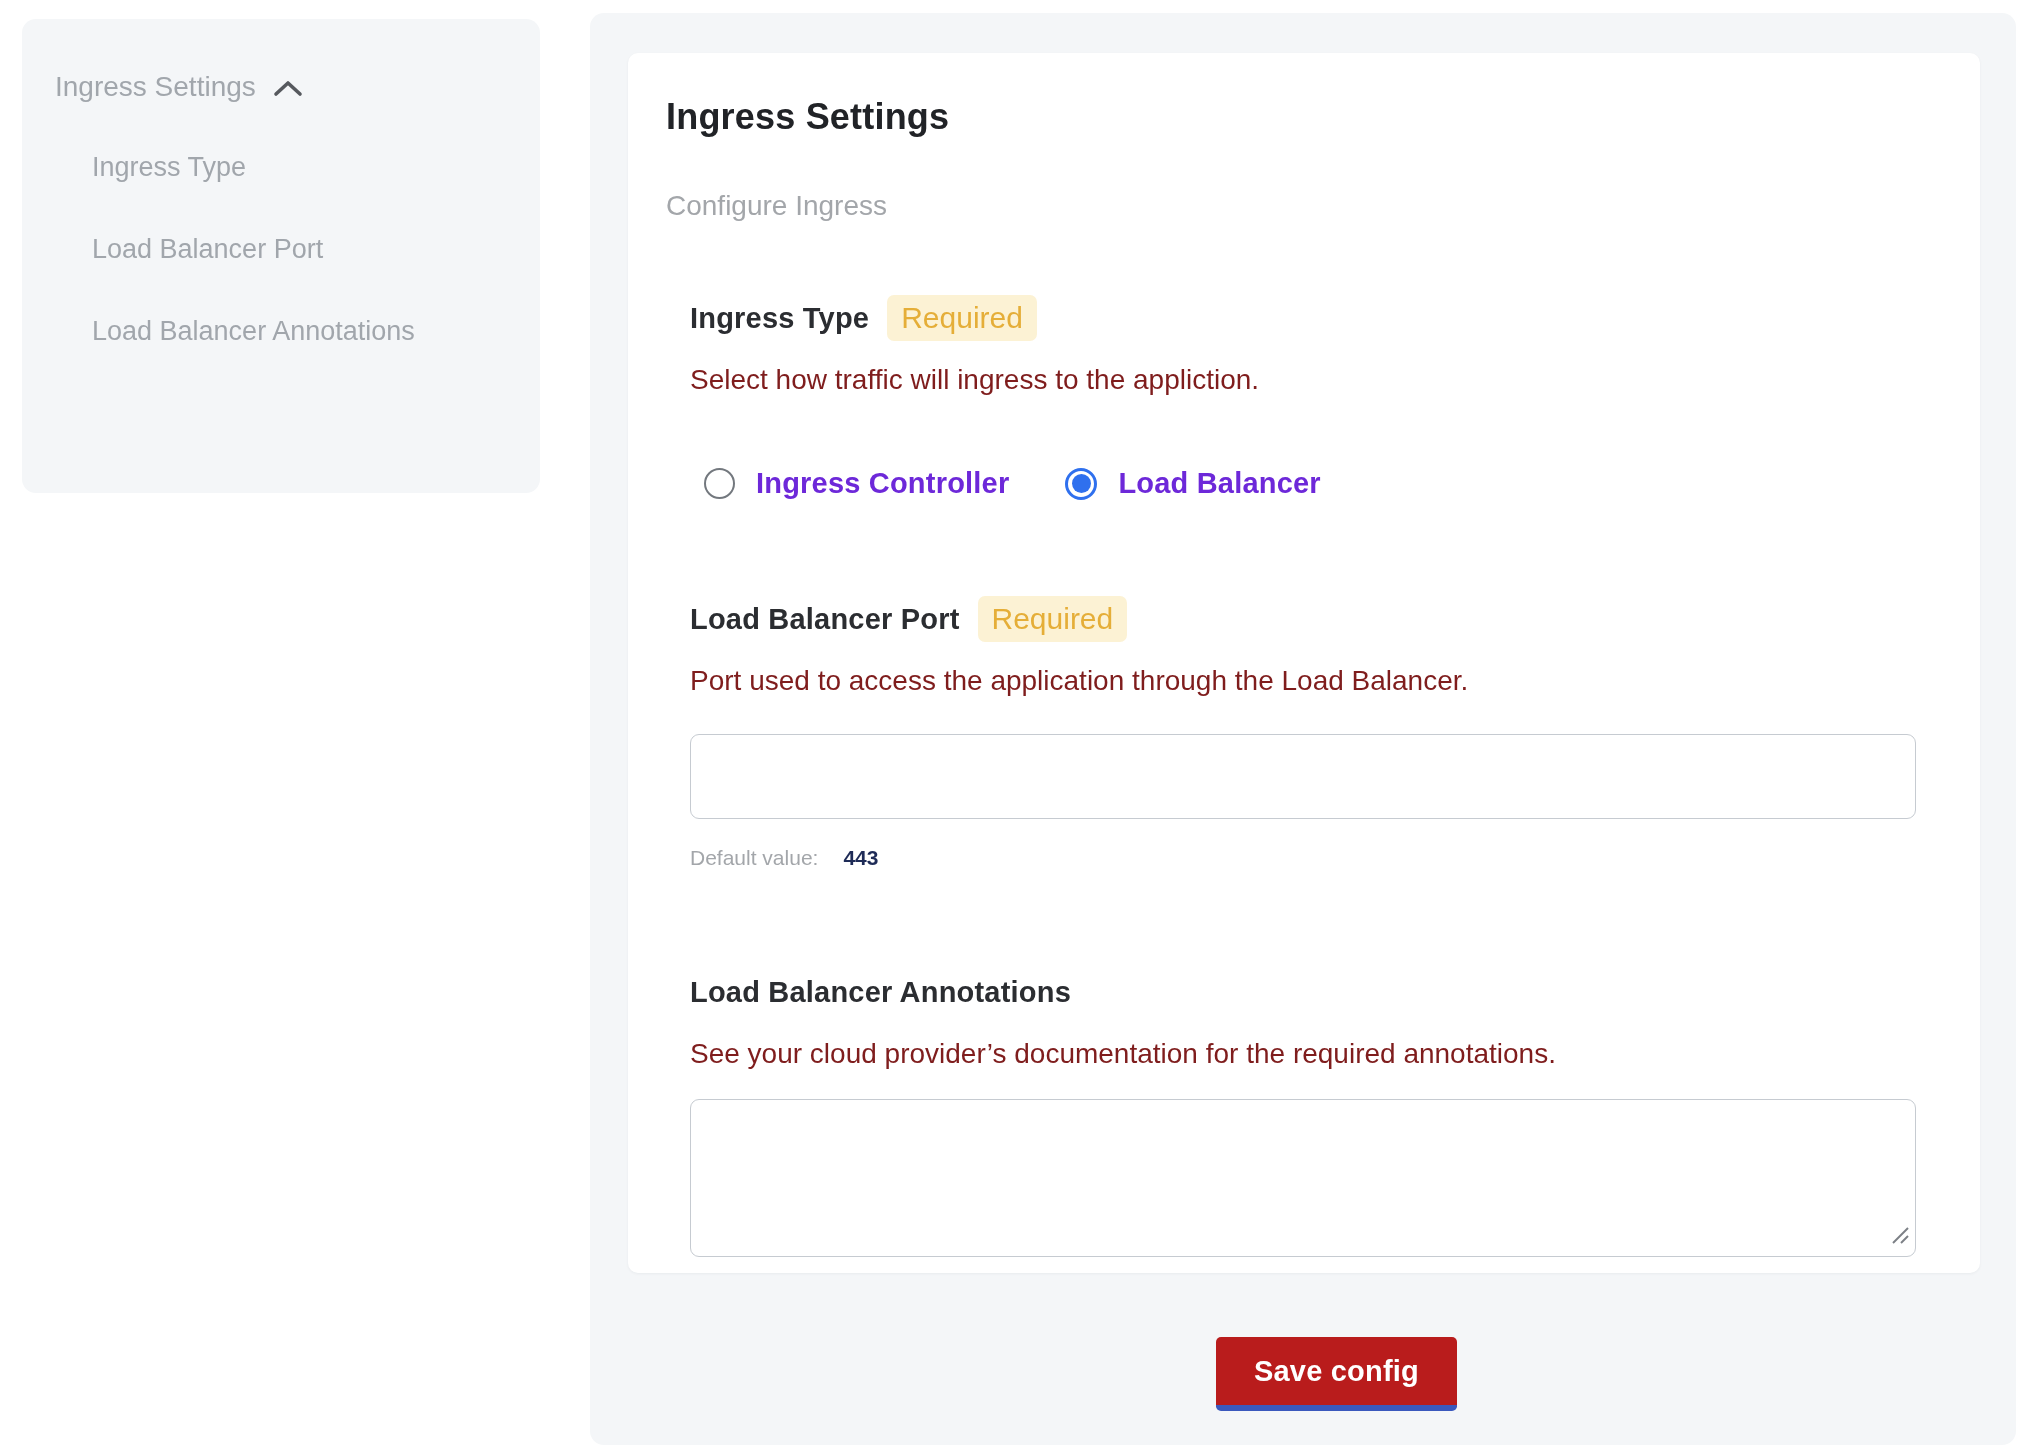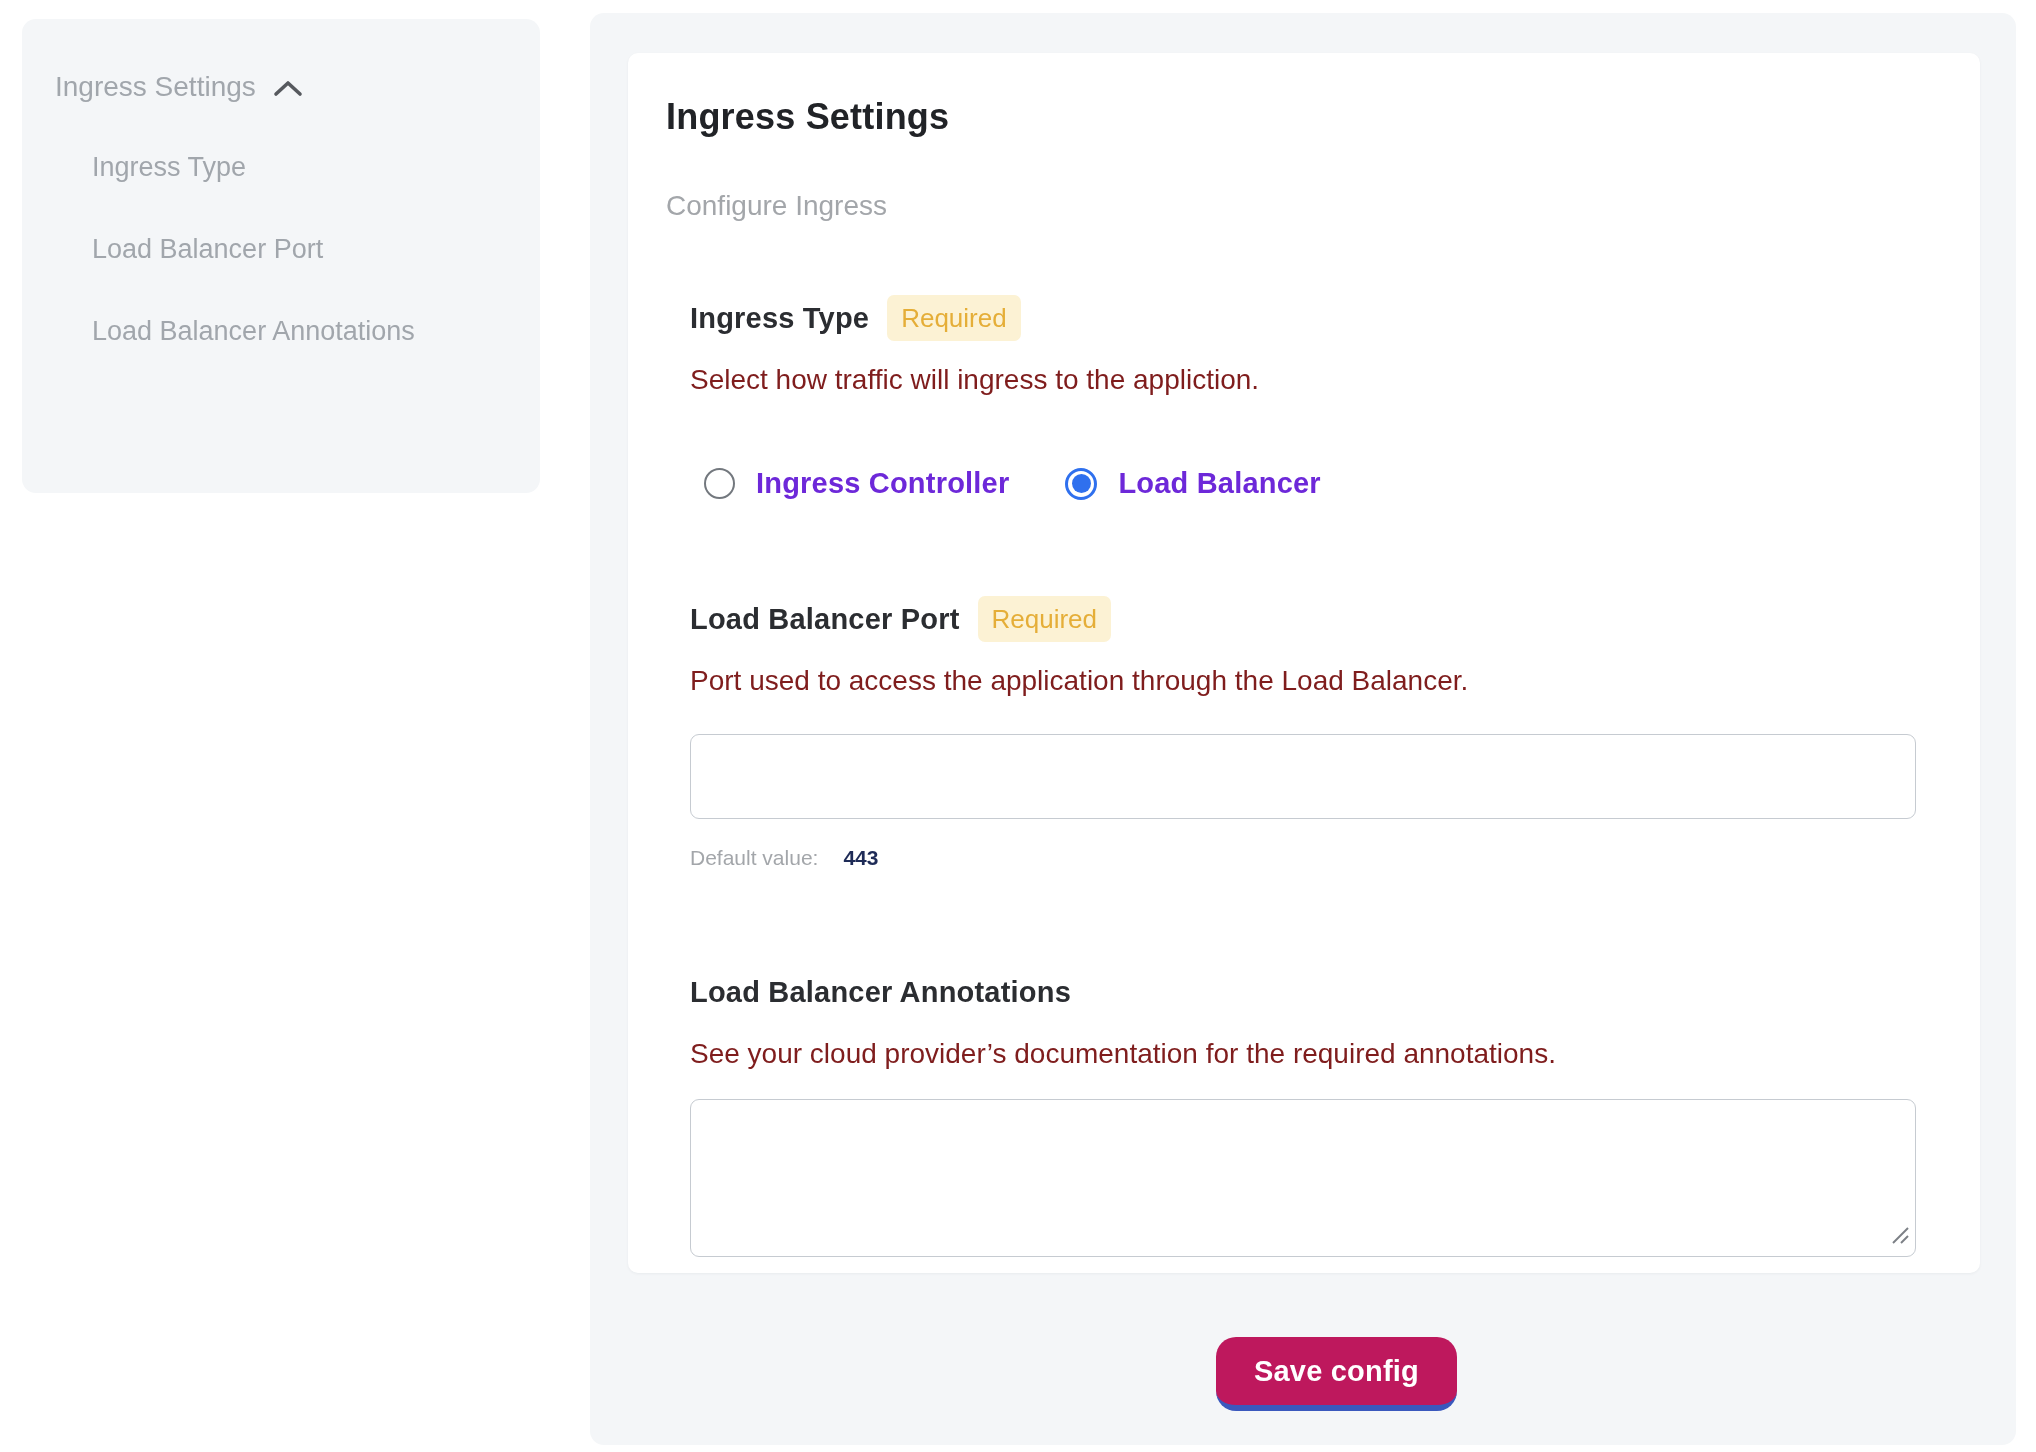--- a/index.html
+++ b/index.html
@@ -80,21 +80,21 @@
   .field-label {
     font-size: 29px;
     font-weight: 700;
     color: #2b2d31;
     letter-spacing: 0.2px;
   }
   .required-badge {
     margin-left: 18px;
     background: #fcf2d4;
     color: #e5ae38;
-    font-size: 26px;
+    font-size: 30px;
     line-height: 26px;
     padding: 10px 14px;
     border-radius: 7px;
   }
   .field-desc {
     margin-top: 22px;
     font-size: 28px;
     color: #7f1d1d;
     line-height: 34px;
   }
@@ -180,24 +180,24 @@
     position: absolute;
     right: 5px; bottom: 7px;
     pointer-events: none;
   }
 
   
   .save-button {
     position: absolute;
     left: 626px; top: 1324px;
     width: 241px; height: 74px;
-    background: #be185d;
+    background: #b91c1c;
     border: none;
     border-bottom: 6px solid #3a58bd;
-    border-radius: 20px;
+    border-radius: 5px;
     color: #ffffff;
     font-size: 29px;
     font-weight: 700;
     font-family: "Liberation Sans", "DejaVu Sans", sans-serif;
     letter-spacing: 0.2px;
     cursor: pointer;
   }
 </style>
 </head>
 <body>

